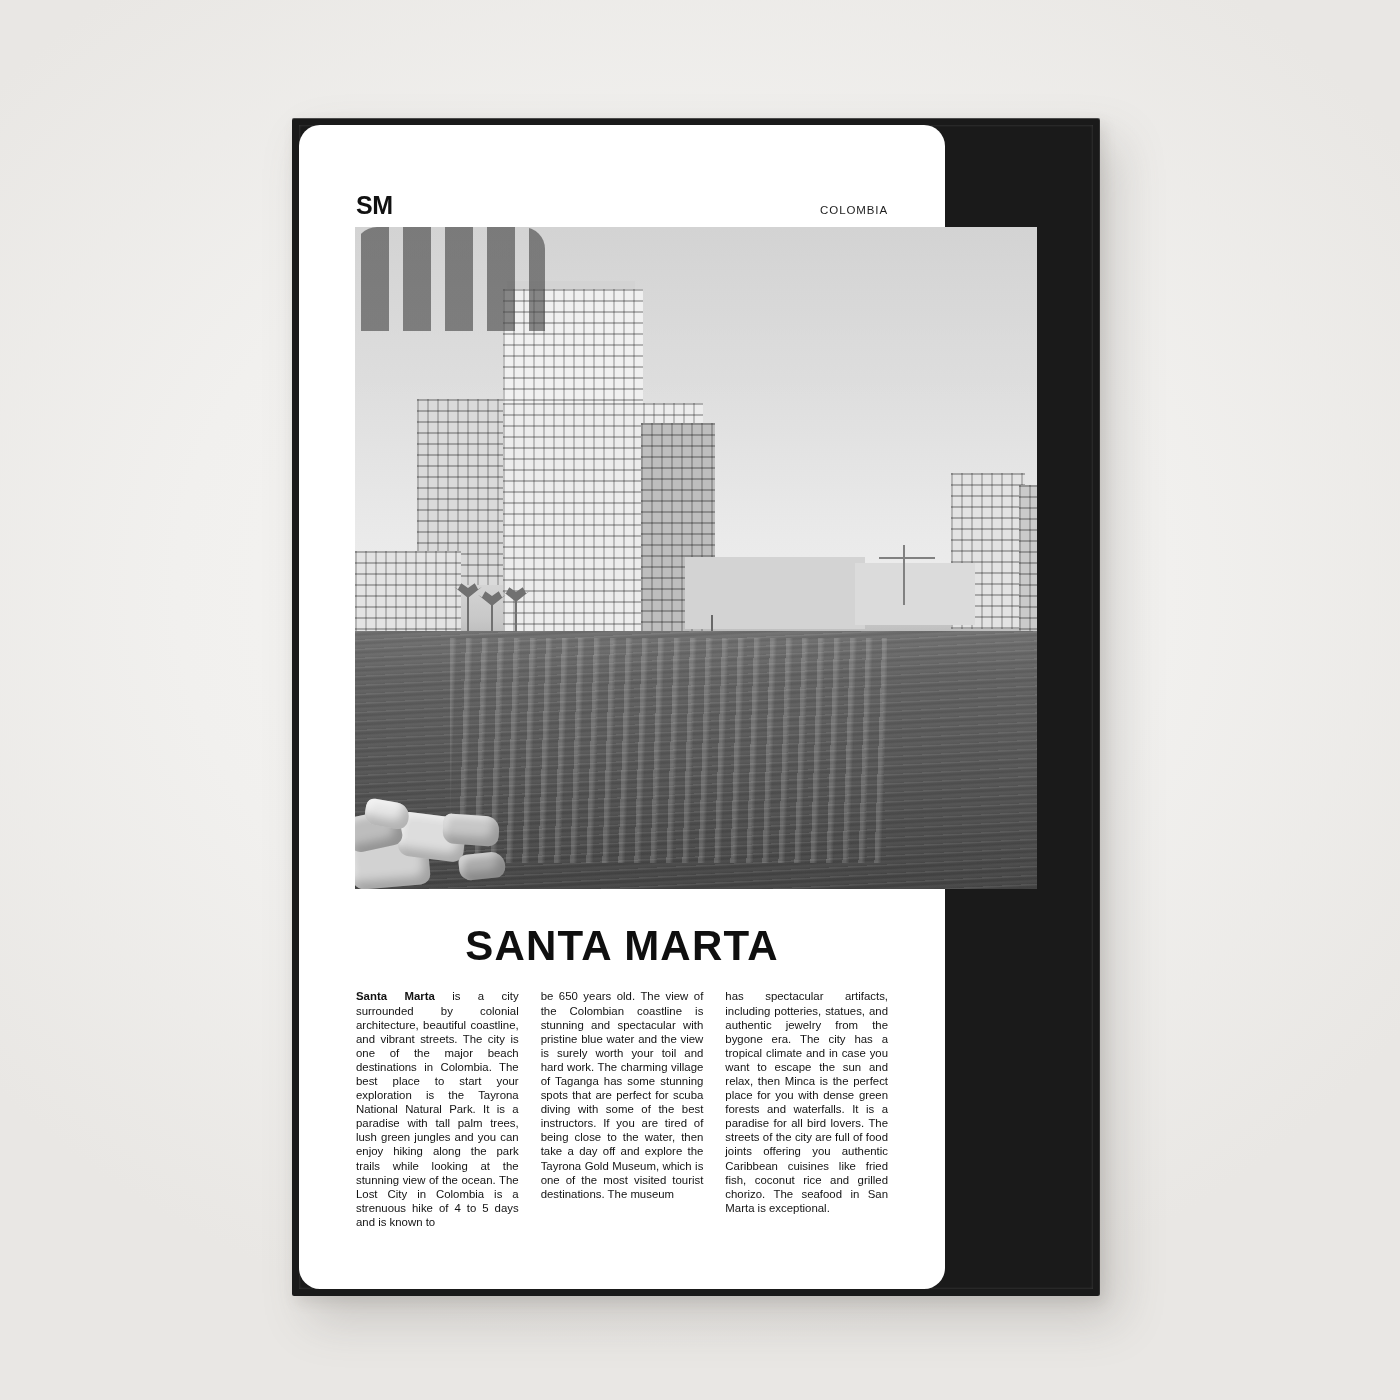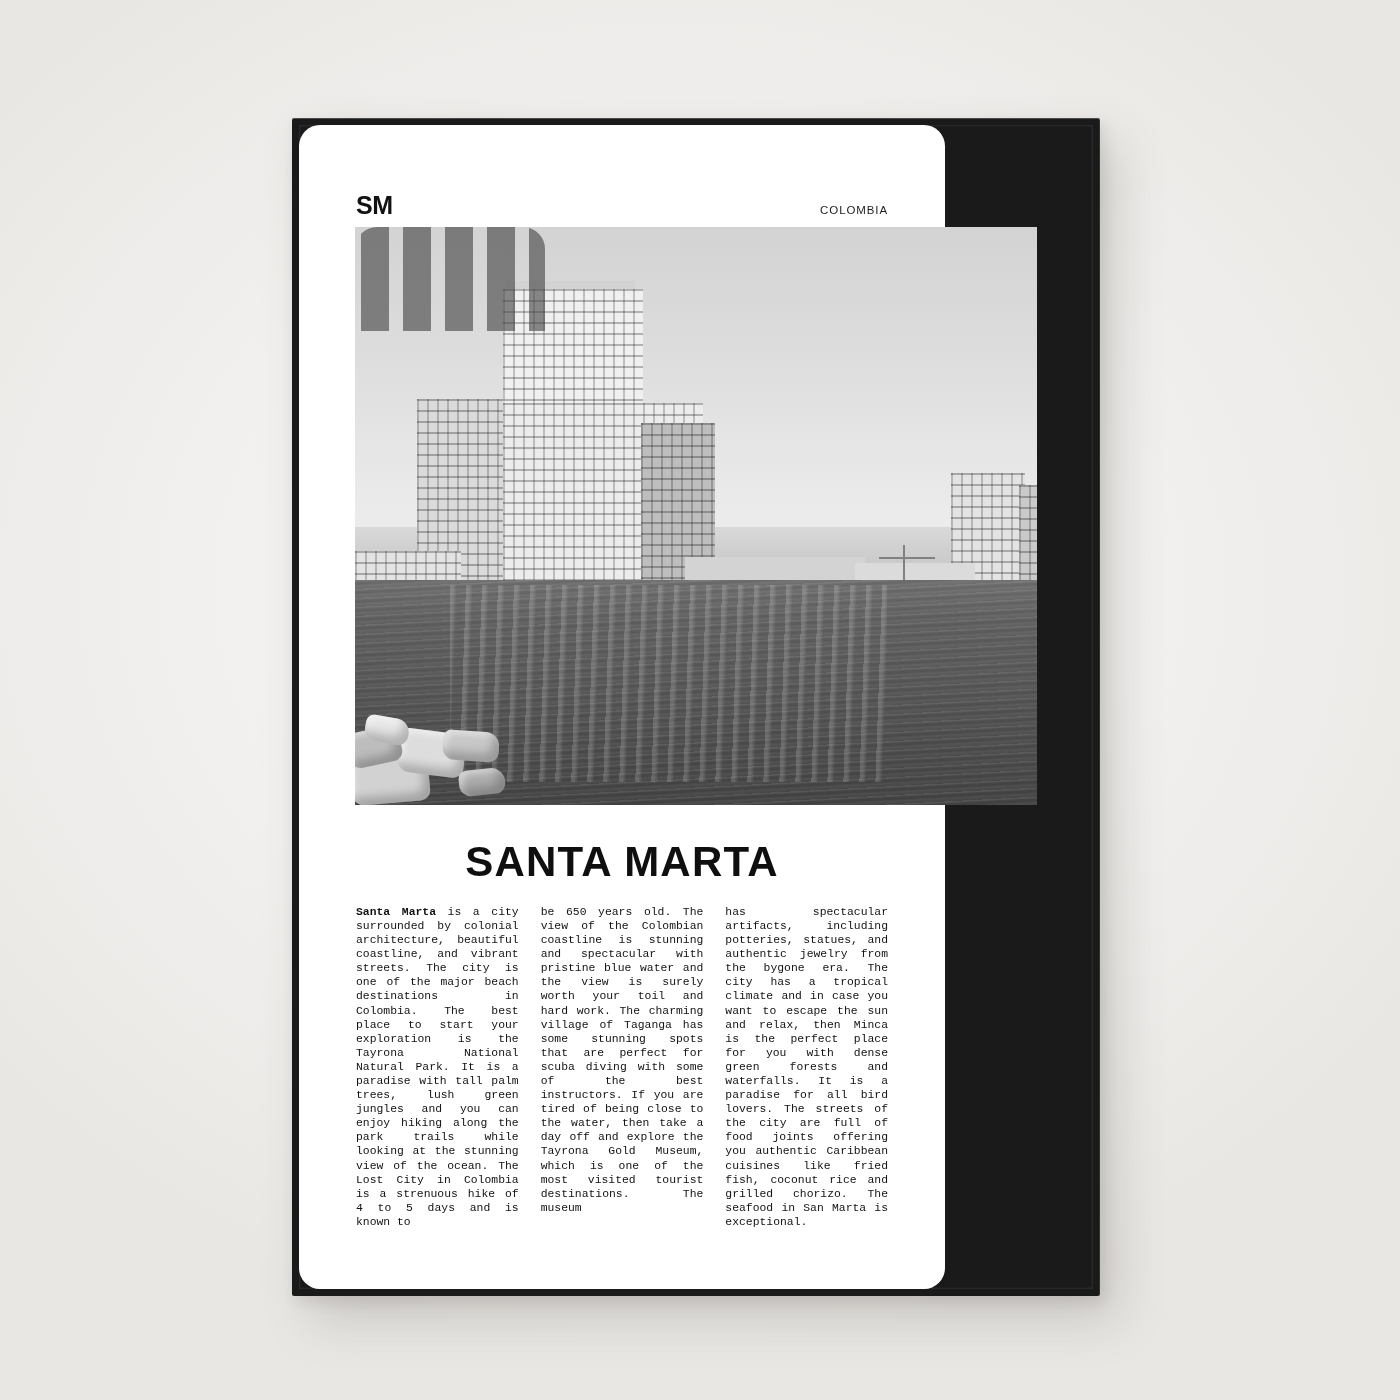--- a/index.html
+++ b/index.html
@@ -303,21 +303,21 @@
   }
 
   
   .columns {
     display: flex;
     gap: 22px;
     padding: 0 1px;
   }
   .col {
     width: 213px;
-    font-family: Liberation Mono, monospace;
+    font-family: Liberation Sans, sans-serif;
     font-size: 11.4px;
     line-height: 14.1px;
     color: #121212;
     text-align: justify;
     text-justify: inter-word;
     hyphens: auto;
   }
   .col b { font-weight: 700; }
 
   

